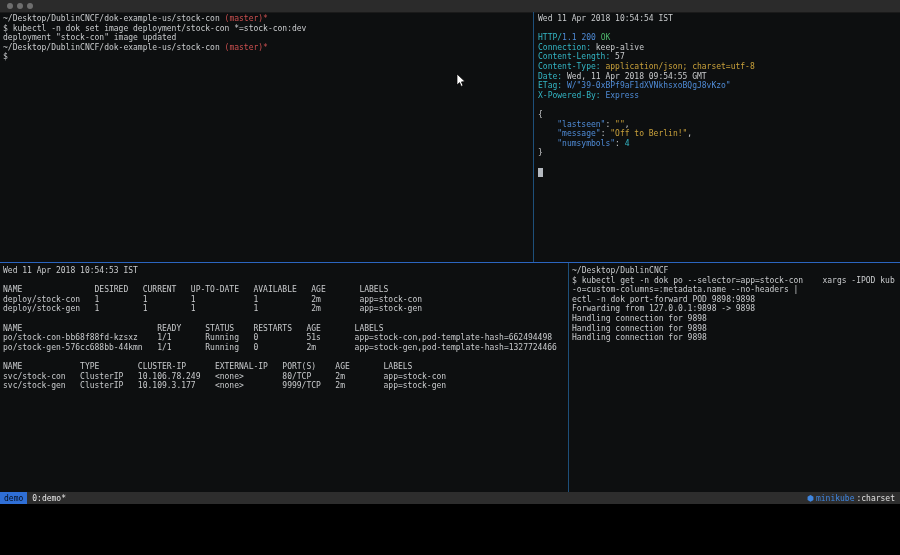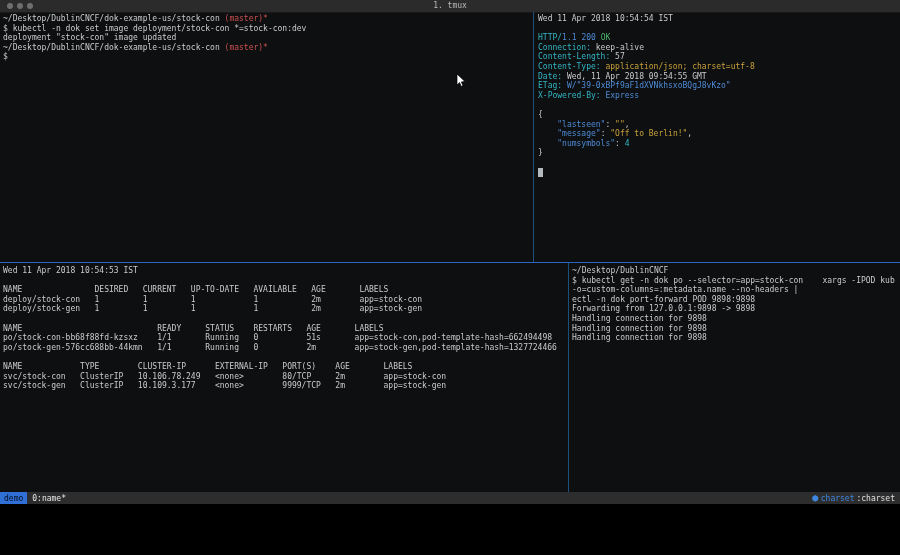--- a/index.html
+++ b/index.html
@@ -42,41 +42,40 @@
 <body>
 
 <div class="window">
 
   <div class="titlebar">
     <div class="traffic">
       <span class="dot"></span>
       <span class="dot"></span>
       <span class="dot"></span>
     </div>
-    <div class="title-text">1. tmux</div>
   </div>
 
   <div class="pane" style="left:3px;top:14px;width:528px;height:246px;"><div class="line"><span style="color: rgb(201, 203, 205);">~/Desktop/DublinCNCF/dok-example-us/stock-con </span><span style="color: rgb(204, 80, 80);">(master)</span><span style="color: rgb(204, 80, 80);">*</span></div><div class="line"><span style="color: rgb(201, 203, 205);">$ kubectl -n dok set image deployment/stock-con *=stock-con:dev</span></div><div class="line"><span style="color: rgb(201, 203, 205);">deployment "stock-con" image updated</span></div><div class="line"><span style="color: rgb(201, 203, 205);">~/Desktop/DublinCNCF/dok-example-us/stock-con </span><span style="color: rgb(204, 80, 80);">(master)</span><span style="color: rgb(204, 80, 80);">*</span></div><div class="line"><span style="color: rgb(201, 203, 205);">$ </span></div></div>
 
   <div class="pane" style="left:538px;top:14px;width:360px;height:246px;"><div class="line"><span style="color: rgb(201, 203, 205);">Wed 11 Apr 2018 10:54:54 IST</span></div><div class="line">&nbsp;</div><div class="line"><span style="color: rgb(51, 181, 196);">HTTP/</span><span style="color: rgb(79, 139, 214);">1.1</span><span style="color: rgb(201, 203, 205);"> </span><span style="color: rgb(79, 139, 214);">200</span><span style="color: rgb(77, 179, 106);"> OK</span></div><div class="line"><span style="color: rgb(51, 181, 196);">Connection:</span><span style="color: rgb(201, 203, 205);"> keep-alive</span></div><div class="line"><span style="color: rgb(51, 181, 196);">Content-Length:</span><span style="color: rgb(201, 203, 205);"> 57</span></div><div class="line"><span style="color: rgb(51, 181, 196);">Content-Type:</span><span style="color: rgb(201, 161, 59);"> application/json; charset=utf-8</span></div><div class="line"><span style="color: rgb(51, 181, 196);">Date:</span><span style="color: rgb(201, 203, 205);"> Wed, 11 Apr 2018 09:54:55 GMT</span></div><div class="line"><span style="color: rgb(51, 181, 196);">ETag:</span><span style="color: rgb(79, 139, 214);"> W/"39-0xBPf9aF1dXVNkhsxoBQgJ8vKzo"</span></div><div class="line"><span style="color: rgb(51, 181, 196);">X-Powered-By:</span><span style="color: rgb(79, 139, 214);"> Express</span></div><div class="line">&nbsp;</div><div class="line"><span style="color: rgb(201, 203, 205);">{</span></div><div class="line"><span style="color: rgb(201, 203, 205);">    </span><span style="color: rgb(79, 139, 214);">"lastseen"</span><span style="color: rgb(201, 203, 205);">: </span><span style="color: rgb(201, 161, 59);">""</span><span style="color: rgb(201, 203, 205);">,</span></div><div class="line"><span style="color: rgb(201, 203, 205);">    </span><span style="color: rgb(79, 139, 214);">"message"</span><span style="color: rgb(201, 203, 205);">: </span><span style="color: rgb(201, 161, 59);">"Off to Berlin!"</span><span style="color: rgb(201, 203, 205);">,</span></div><div class="line"><span style="color: rgb(201, 203, 205);">    </span><span style="color: rgb(79, 139, 214);">"numsymbols"</span><span style="color: rgb(201, 203, 205);">: </span><span style="color: rgb(51, 181, 196);">4</span></div><div class="line"><span style="color: rgb(201, 203, 205);">}</span></div><div class="line">&nbsp;</div><div class="line"><span class="cursor">&nbsp;</span></div></div>
 
   <div class="pane" style="left:3px;top:266px;width:562px;height:224px;"><div class="line"><span style="color: rgb(201, 203, 205);">Wed 11 Apr 2018 10:54:53 IST</span></div><div class="line">&nbsp;</div><div class="line"><span style="color: rgb(201, 203, 205);">NAME               DESIRED   CURRENT   UP-TO-DATE   AVAILABLE   AGE       LABELS</span></div><div class="line"><span style="color: rgb(201, 203, 205);">deploy/stock-con   1         1         1            1           2m        app=stock-con</span></div><div class="line"><span style="color: rgb(201, 203, 205);">deploy/stock-gen   1         1         1            1           2m        app=stock-gen</span></div><div class="line">&nbsp;</div><div class="line"><span style="color: rgb(201, 203, 205);">NAME                            READY     STATUS    RESTARTS   AGE       LABELS</span></div><div class="line"><span style="color: rgb(201, 203, 205);">po/stock-con-bb68f88fd-kzsxz    1/1       Running   0          51s       app=stock-con,pod-template-hash=662494498</span></div><div class="line"><span style="color: rgb(201, 203, 205);">po/stock-gen-576cc688bb-44kmn   1/1       Running   0          2m        app=stock-gen,pod-template-hash=1327724466</span></div><div class="line">&nbsp;</div><div class="line"><span style="color: rgb(201, 203, 205);">NAME            TYPE        CLUSTER-IP      EXTERNAL-IP   PORT(S)    AGE       LABELS</span></div><div class="line"><span style="color: rgb(201, 203, 205);">svc/stock-con   ClusterIP   10.106.78.249   &lt;none&gt;        80/TCP     2m        app=stock-con</span></div><div class="line"><span style="color: rgb(201, 203, 205);">svc/stock-gen   ClusterIP   10.109.3.177    &lt;none&gt;        9999/TCP   2m        app=stock-gen</span></div></div>
 
   <div class="pane" style="left:572px;top:266px;width:326px;height:224px;"><div class="line"><span style="color: rgb(201, 203, 205);">~/Desktop/DublinCNCF</span></div><div class="line"><span style="color: rgb(201, 203, 205);">$ kubectl get -n dok po --selector=app=stock-con    xargs -IPOD kub</span></div><div class="line"><span style="color: rgb(201, 203, 205);">-o=custom-columns=:metadata.name --no-headers |</span></div><div class="line"><span style="color: rgb(201, 203, 205);">ectl -n dok port-forward POD 9898:9898</span></div><div class="line"><span style="color: rgb(201, 203, 205);">Forwarding from 127.0.0.1:9898 -&gt; 9898</span></div><div class="line"><span style="color: rgb(201, 203, 205);">Handling connection for 9898</span></div><div class="line"><span style="color: rgb(201, 203, 205);">Handling connection for 9898</span></div><div class="line"><span style="color: rgb(201, 203, 205);">Handling connection for 9898</span></div></div>
 
   <div class="vdiv" style="left:533px;top:12px;width:1px;height:250px;"></div>
   <div class="vdiv" style="left:568px;top:263px;width:1px;height:229px;"></div>
   <div class="hdiv" style="left:0;top:262px;width:900px;height:1px;"></div>
 
   <div class="statusbar">
     <span class="session-chip">demo</span>
-    <span class="window-label">0:name*</span>
+    <span class="window-label">0:demo*</span>
     <span class="status-right">
       <span class="minikube-icon">⬢</span>
-      <span class="minikube-name">charset</span>
+      <span class="minikube-name">minikube</span>
       <span class="minikube-ns">:charset</span>
     </span>
   </div>
 
 </div>
 
 <svg class="mouse-cursor" viewBox="0 0 10 14">
   <path d="M1,0 L1,11 L3.6,8.6 L5.2,12.4 L7,11.6 L5.4,7.9 L9,7.6 Z" fill="#ffffff" stroke="#000000" stroke-width="0.7"></path>
 </svg>
 

